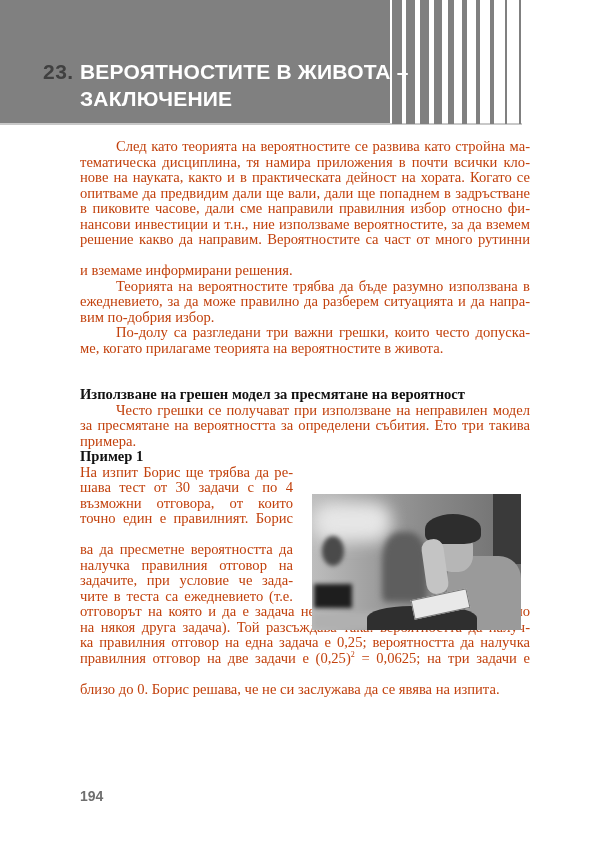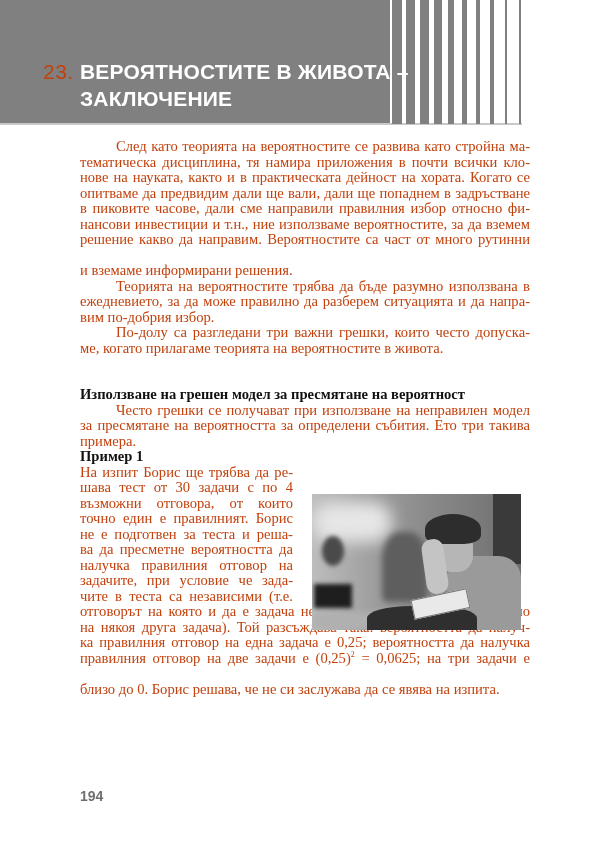--- a/index.html
+++ b/index.html
@@ -5,21 +5,21 @@
   html, body { margin: 0; padding: 0; background: #ffffff; }
   body { width: 600px; height: 851px; position: relative; overflow: hidden; }
   .page { position: absolute; left: 0; top: 0; width: 600px; height: 851px; background: #fff; }
 
   .header-band { position: absolute; left: 0; top: 0; width: 390px; height: 123px; background: #808080; }
   .header-line { position: absolute; left: 0; top: 123px; width: 522px; height: 2px; background: #c8c8c8; }
   .stripe { position: absolute; top: 0; height: 124px; background: #808080; }
 
   .chapter-title { position: absolute; left: 43px; top: 58px; color: #ffffff;
     font-family: "Liberation Sans", "DejaVu Sans", sans-serif; font-size: 21px; line-height: 27px; }
-  .chapter-title .num { position: absolute; left: 0; top: 0; font-weight: normal; color: #c2410c; letter-spacing: 0.5px; }
+  .chapter-title .num { position: absolute; left: 0; top: 0; font-weight: bold; color: #404040; letter-spacing: 0.5px; }
   .chapter-title .t1 { position: absolute; left: 37px; top: 0; font-weight: bold; white-space: nowrap; letter-spacing: 0.2px; }
   .chapter-title .t2 { position: absolute; left: 37px; top: 27px; font-weight: bold; white-space: nowrap; letter-spacing: 0.2px; }
 
   .line { position: absolute; left: 80px; width: 450px; height: 16px;
     font-family: "Liberation Serif", "DejaVu Serif", serif; font-size: 14.6px; line-height: 16px;
     color: #c2410c; white-space: nowrap; text-align: justify; text-align-last: justify; }
   .line.last { text-align-last: left; }
   .line.indent { padding-left: 36px; width: 414px; }
   .line.narrow { width: 213px; }
   .line.bold { font-weight: bold; color: #111; }
@@ -90,25 +90,24 @@
   <div class="line indent" style="top:401.5px">Често грешки се получават при използване на неправилен модел</div>
   <div class="line" style="top:417px">за пресмятане на вероятността за определени събития. Ето три такива</div>
   <div class="line last" style="top:432.5px">примера.</div>
 
   <div class="line bold last" style="top:448px">Пример 1</div>
 
   <div class="line narrow" style="top:463.5px">На изпит Борис ще трябва да ре-</div>
   <div class="line narrow" style="top:479px">шава тест от 30 задачи с по 4</div>
   <div class="line narrow" style="top:494.5px">възможни отговора, от които</div>
   <div class="line narrow" style="top:510px">точно един е правилният. Борис</div>
-  <div class="line narrow" style="top:525.5px">не е подготвен за теста и реша-</div>
   <div class="line narrow" style="top:541px">ва да пресметне вероятността да</div>
   <div class="line narrow" style="top:556.5px">налучка правилния отговор на</div>
   <div class="line narrow" style="top:572px">задачите, при условие че зада-</div>
-  <div class="line narrow" style="top:587.5px">чите в теста са независими (т.е.</div>
+  <div class="line narrow" style="top:587.5px">чите в теста са ежедневието (т.е.</div>
 
   <div class="line" style="top:603px">отговорът на която и да е задача не зависи от това как е отговорено</div>
   <div class="line" style="top:618.5px">на някоя друга задача). Той разсъждава така: вероятността да налуч-</div>
   <div class="line" style="top:634px">ка правилния отговор на една задача е 0,25; вероятността да налучка</div>
 
   <div class="line" style="top:649.5px"><span>правилния отговор на две задачи е (0,25)</span><sup>2</sup><span> = 0,0625; на три задачи е</span></div>
   <div class="line last" style="top:680.5px">близо до 0. Борис решава, че не си заслужава да се явява на изпита.</div>
 
   <div class="photo" title="Замислен студент с книга в парка">
     <div class="bg-light"></div>

